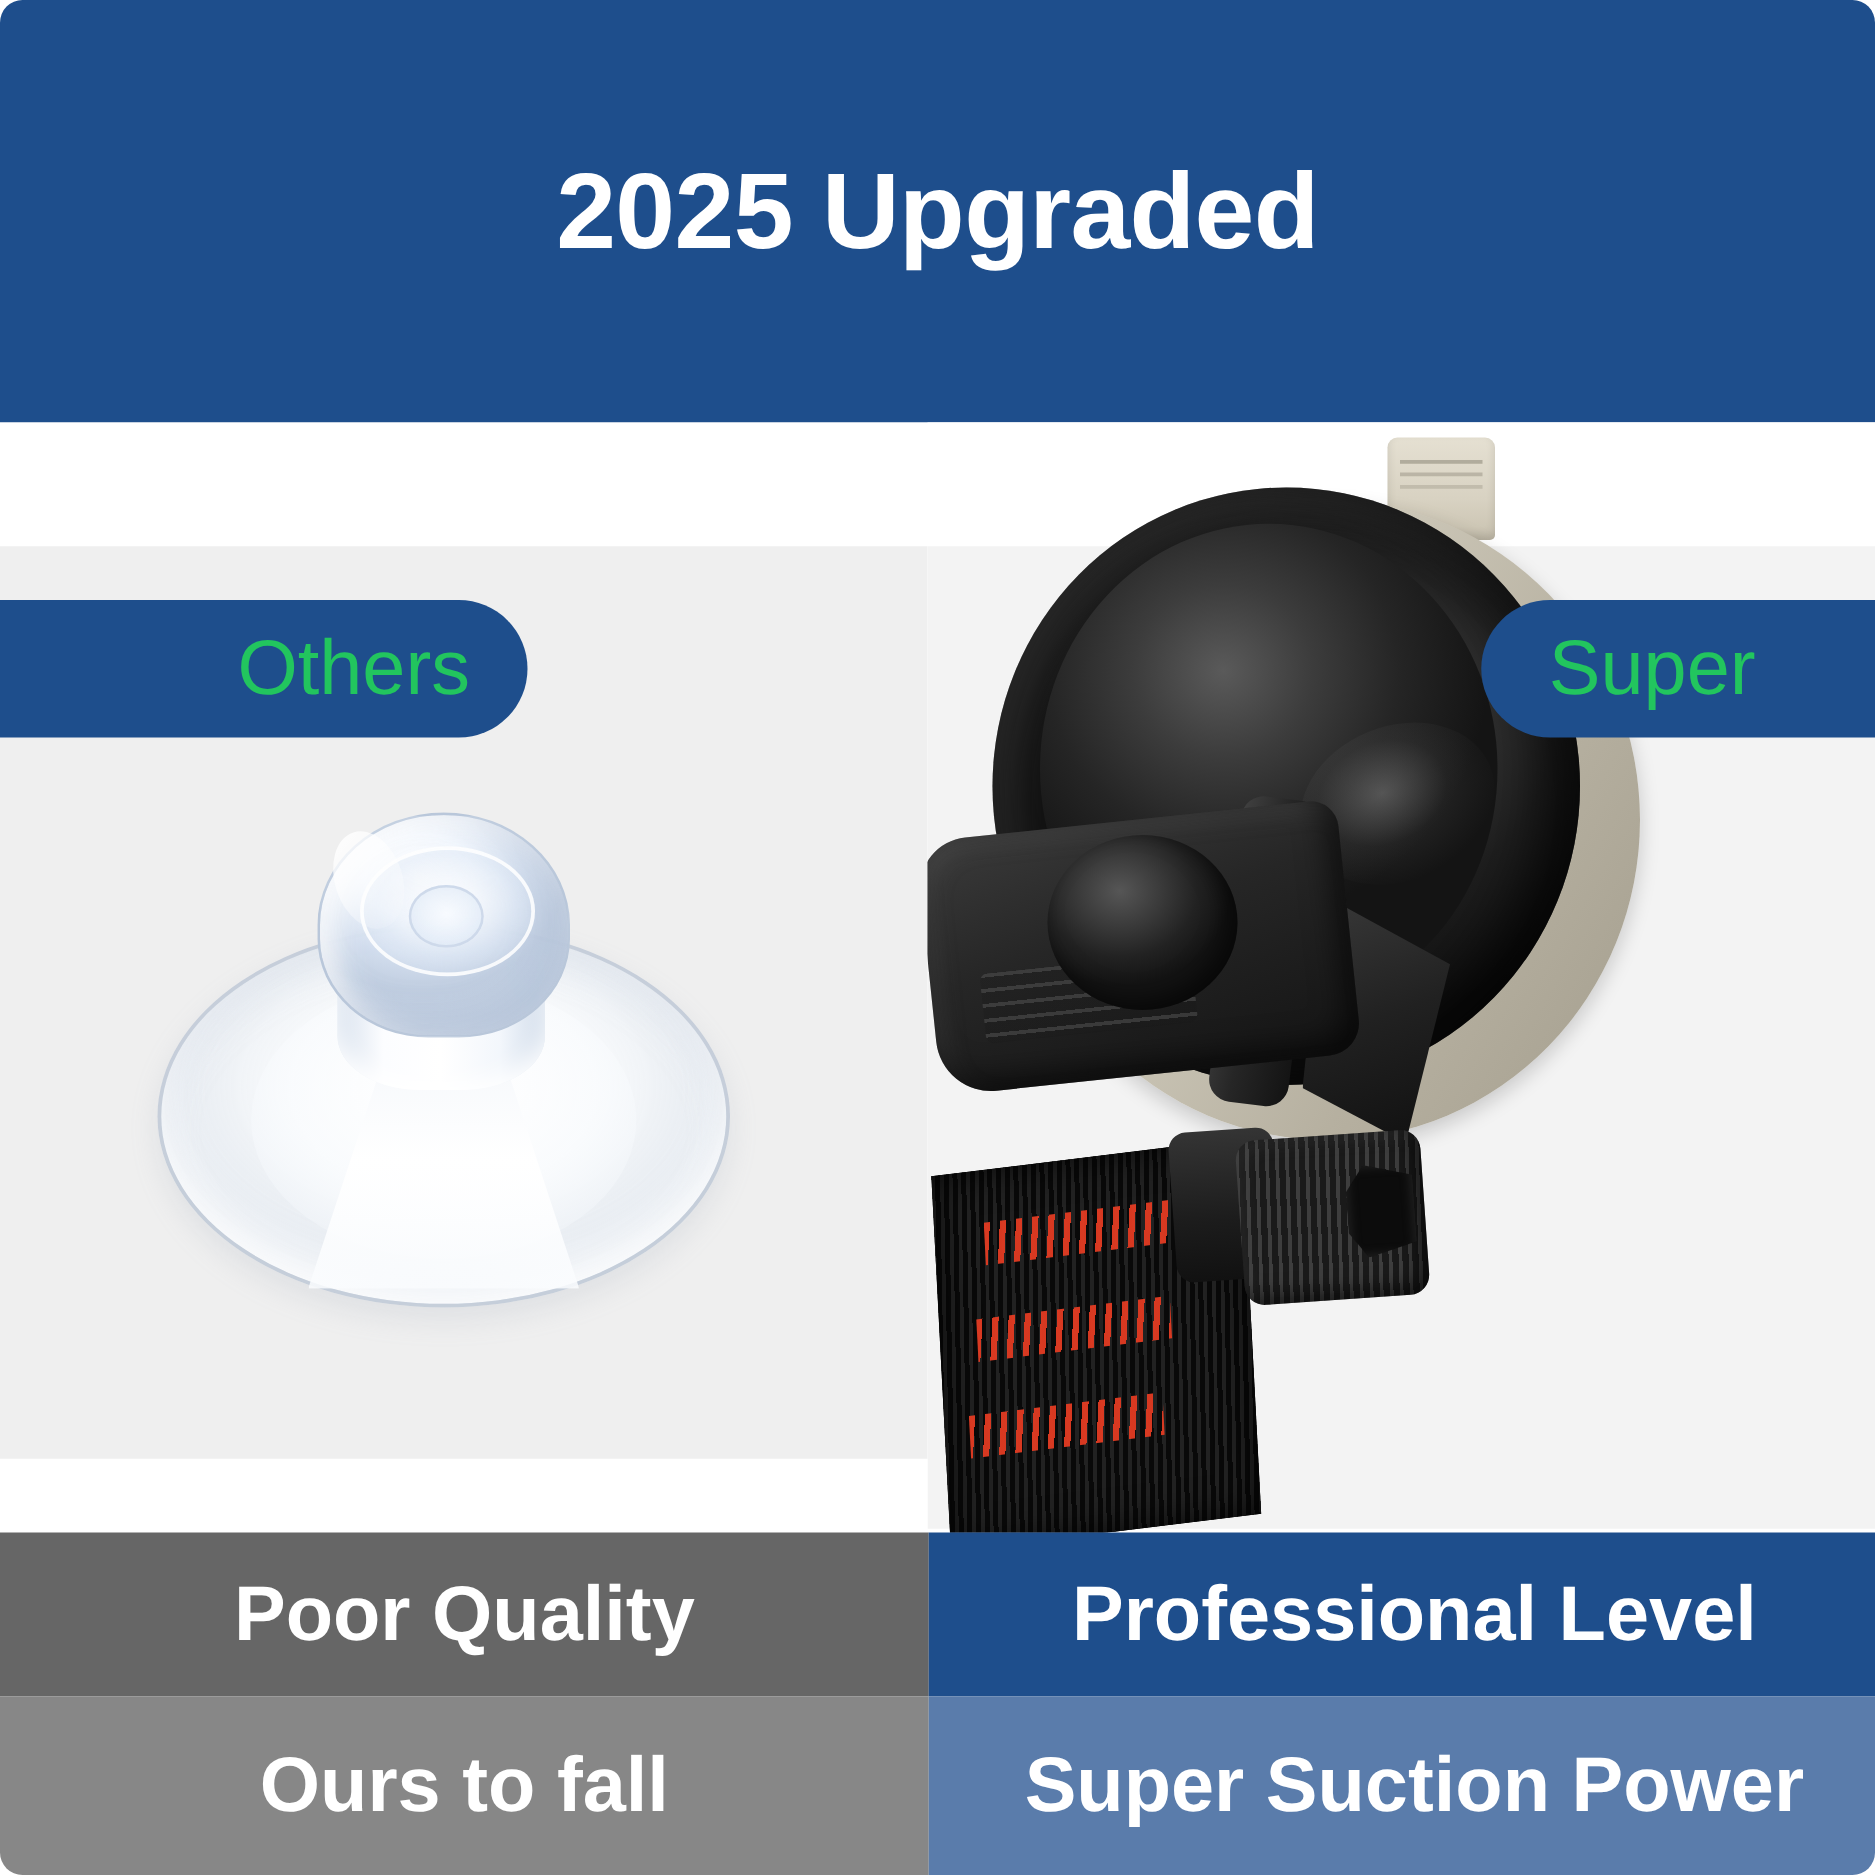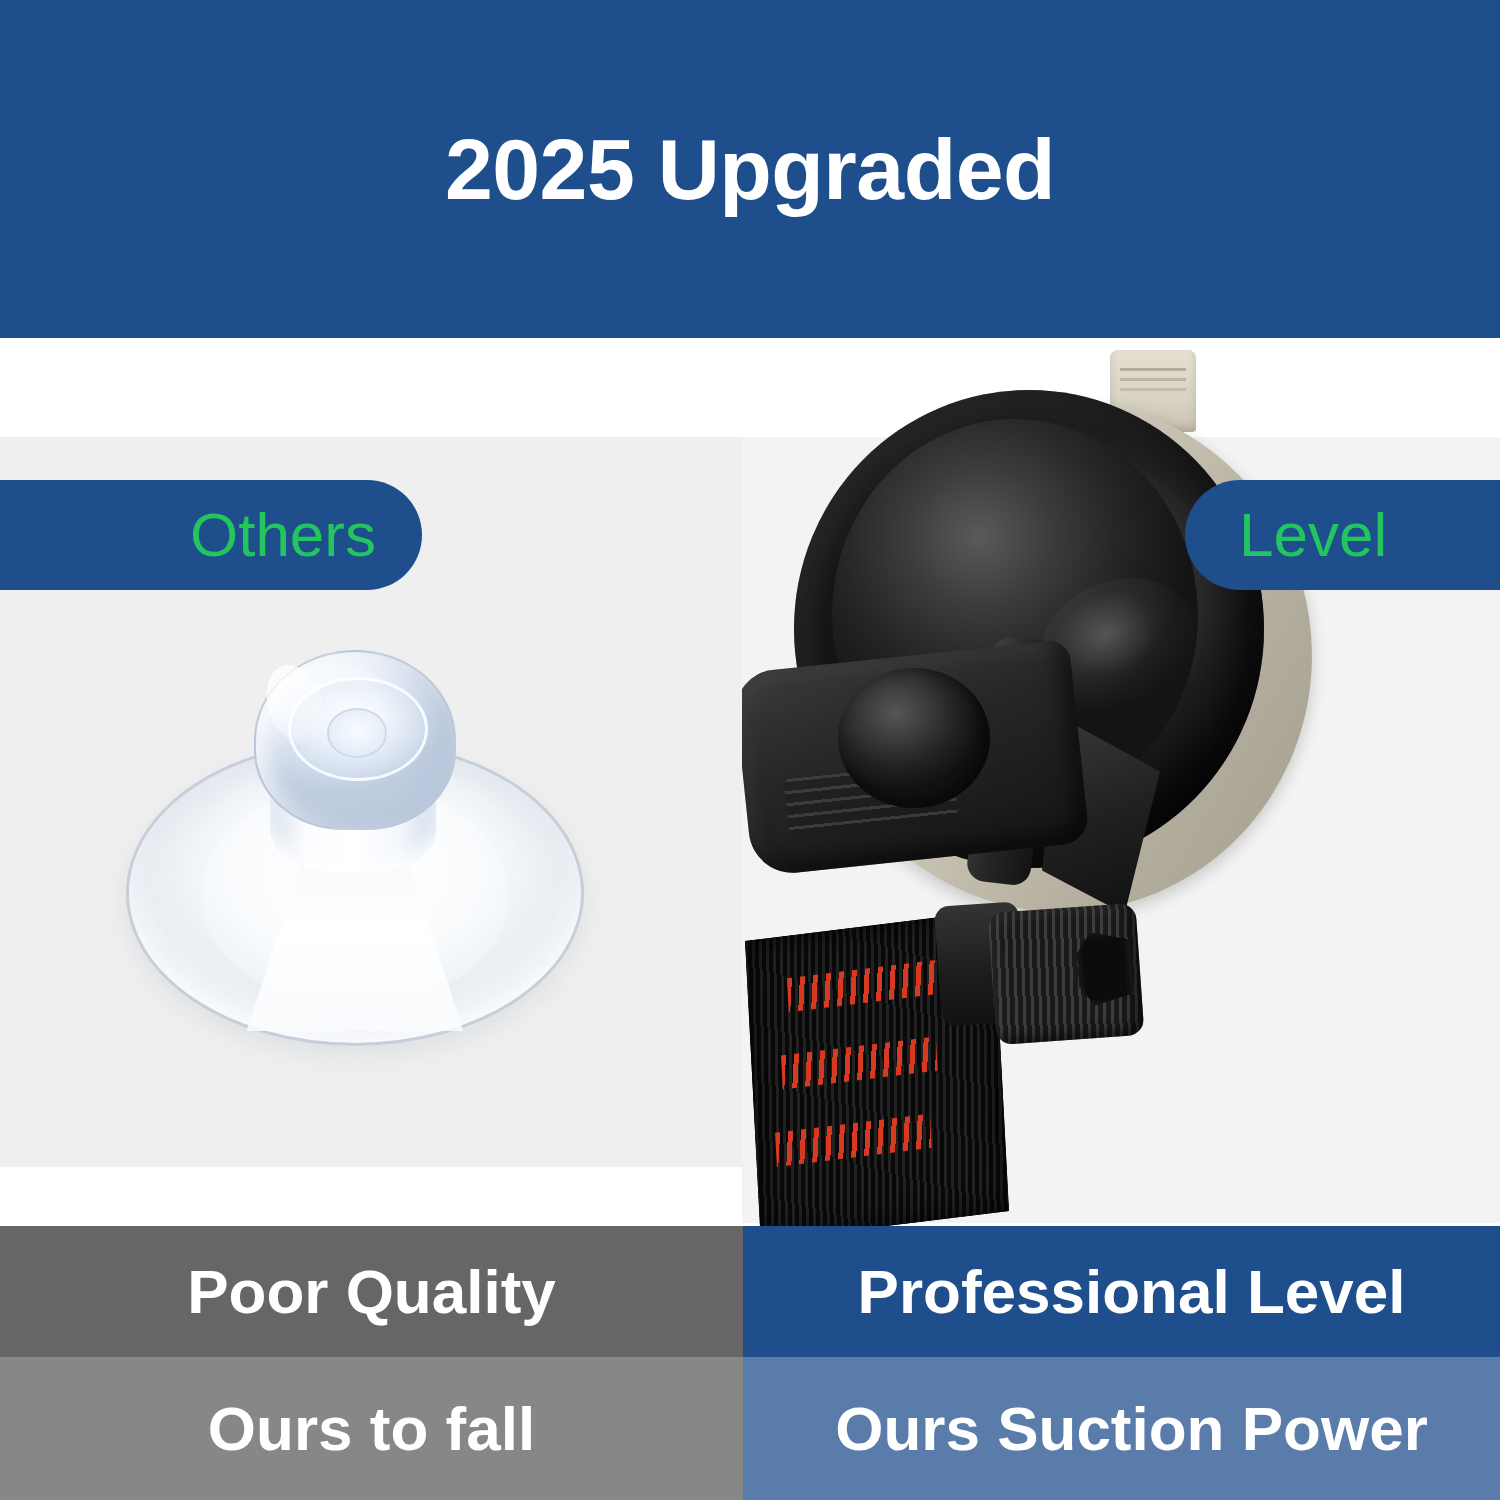--- a/index.html
+++ b/index.html
@@ -12,20 +12,21 @@
     height: 1500px;
     font-family: "Liberation Sans", sans-serif;
     overflow: hidden;
   }
   .page {
     position: relative;
     width: 1500px;
     height: 1500px;
     background: #ffffff;
     overflow: hidden;
+    border-radius: 18px;
   }
 
   
   .header-banner {
     position: absolute;
     left: 0;
     top: 0;
     width: 1500px;
     height: 338px;
     background: #1e4e8c;
@@ -516,32 +517,32 @@
         <div class="mt-thumbscrew">
           <div class="mt-thumbscrew-hex"></div>
         </div>
       </div>
     </div>
 
     <div class="badge badge-others">
       <span class="badge-label">Others</span>
     </div>
     <div class="badge badge-ours">
-      <span class="badge-label">Level</span>
+      <span class="badge-label">Super</span>
     </div>
   </div>
 
   <div class="compare-grid">
     <div class="cell poor">
       <span class="cell-text">Poor Quality</span>
     </div>
     <div class="cell pro">
       <span class="cell-text">Professional Level</span>
     </div>
     <div class="cell easyfall">
       <span class="cell-text">Ours to fall</span>
     </div>
     <div class="cell superpower">
-      <span class="cell-text">Ours Suction Power</span>
+      <span class="cell-text">Super Suction Power</span>
     </div>
   </div>
 
 </div>
 
 </body></html>

